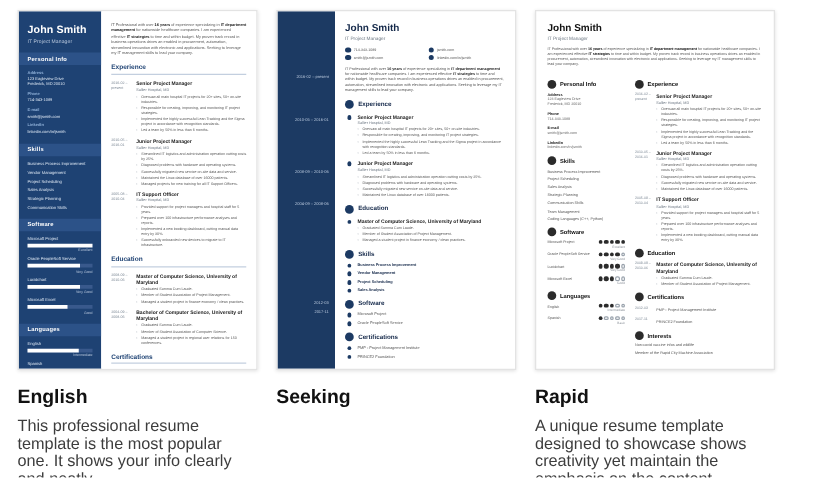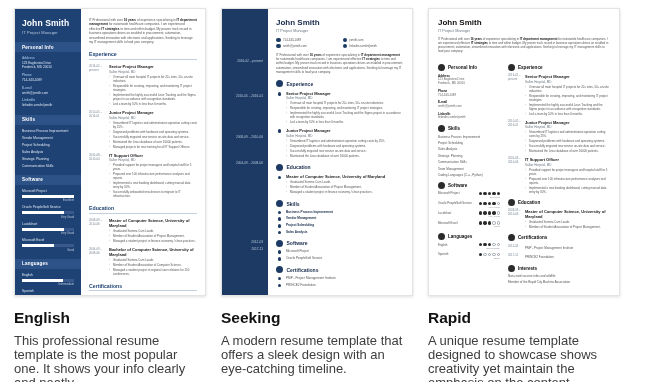--- a/index.html
+++ b/index.html
@@ -350,21 +350,20 @@
           <div class="con-sh">
             <span class="con-shd"></span>
             <span class="con-sht">Certifications</span>
           </div>
           <div class="con-sk">PMP - Project Management Institute</div>
           <div class="con-sk">PRINCE2 Foundation</div>
         </div>
       </div>
     </div>
     <div class="cap-title">Seeking</div>
-    <div class="cap-desc">A modern resume template that offers a sleek design with an eye-catching timeline.</div>
   </div>
 
   <div class="tpl-col">
     <div class="preview">
       <div class="cri">
         <div class="cri-name">John Smith</div>
         <div class="cri-role">IT Project Manager</div>
         <div class="cri-sum">
           <span>IT Professional with over </span><b>16 years</b><span> of experience specializing in </span><b>IT department management</b><span> for nationwide healthcare companies. I am experienced effective </span><b>IT strategies</b><span> to time and within budget. My proven track record in business operations drives an enabled in procurement, automation, streamlined innovation with electronic and applications. Seeking to leverage my IT management skills to lead your company.</span>
         </div>

